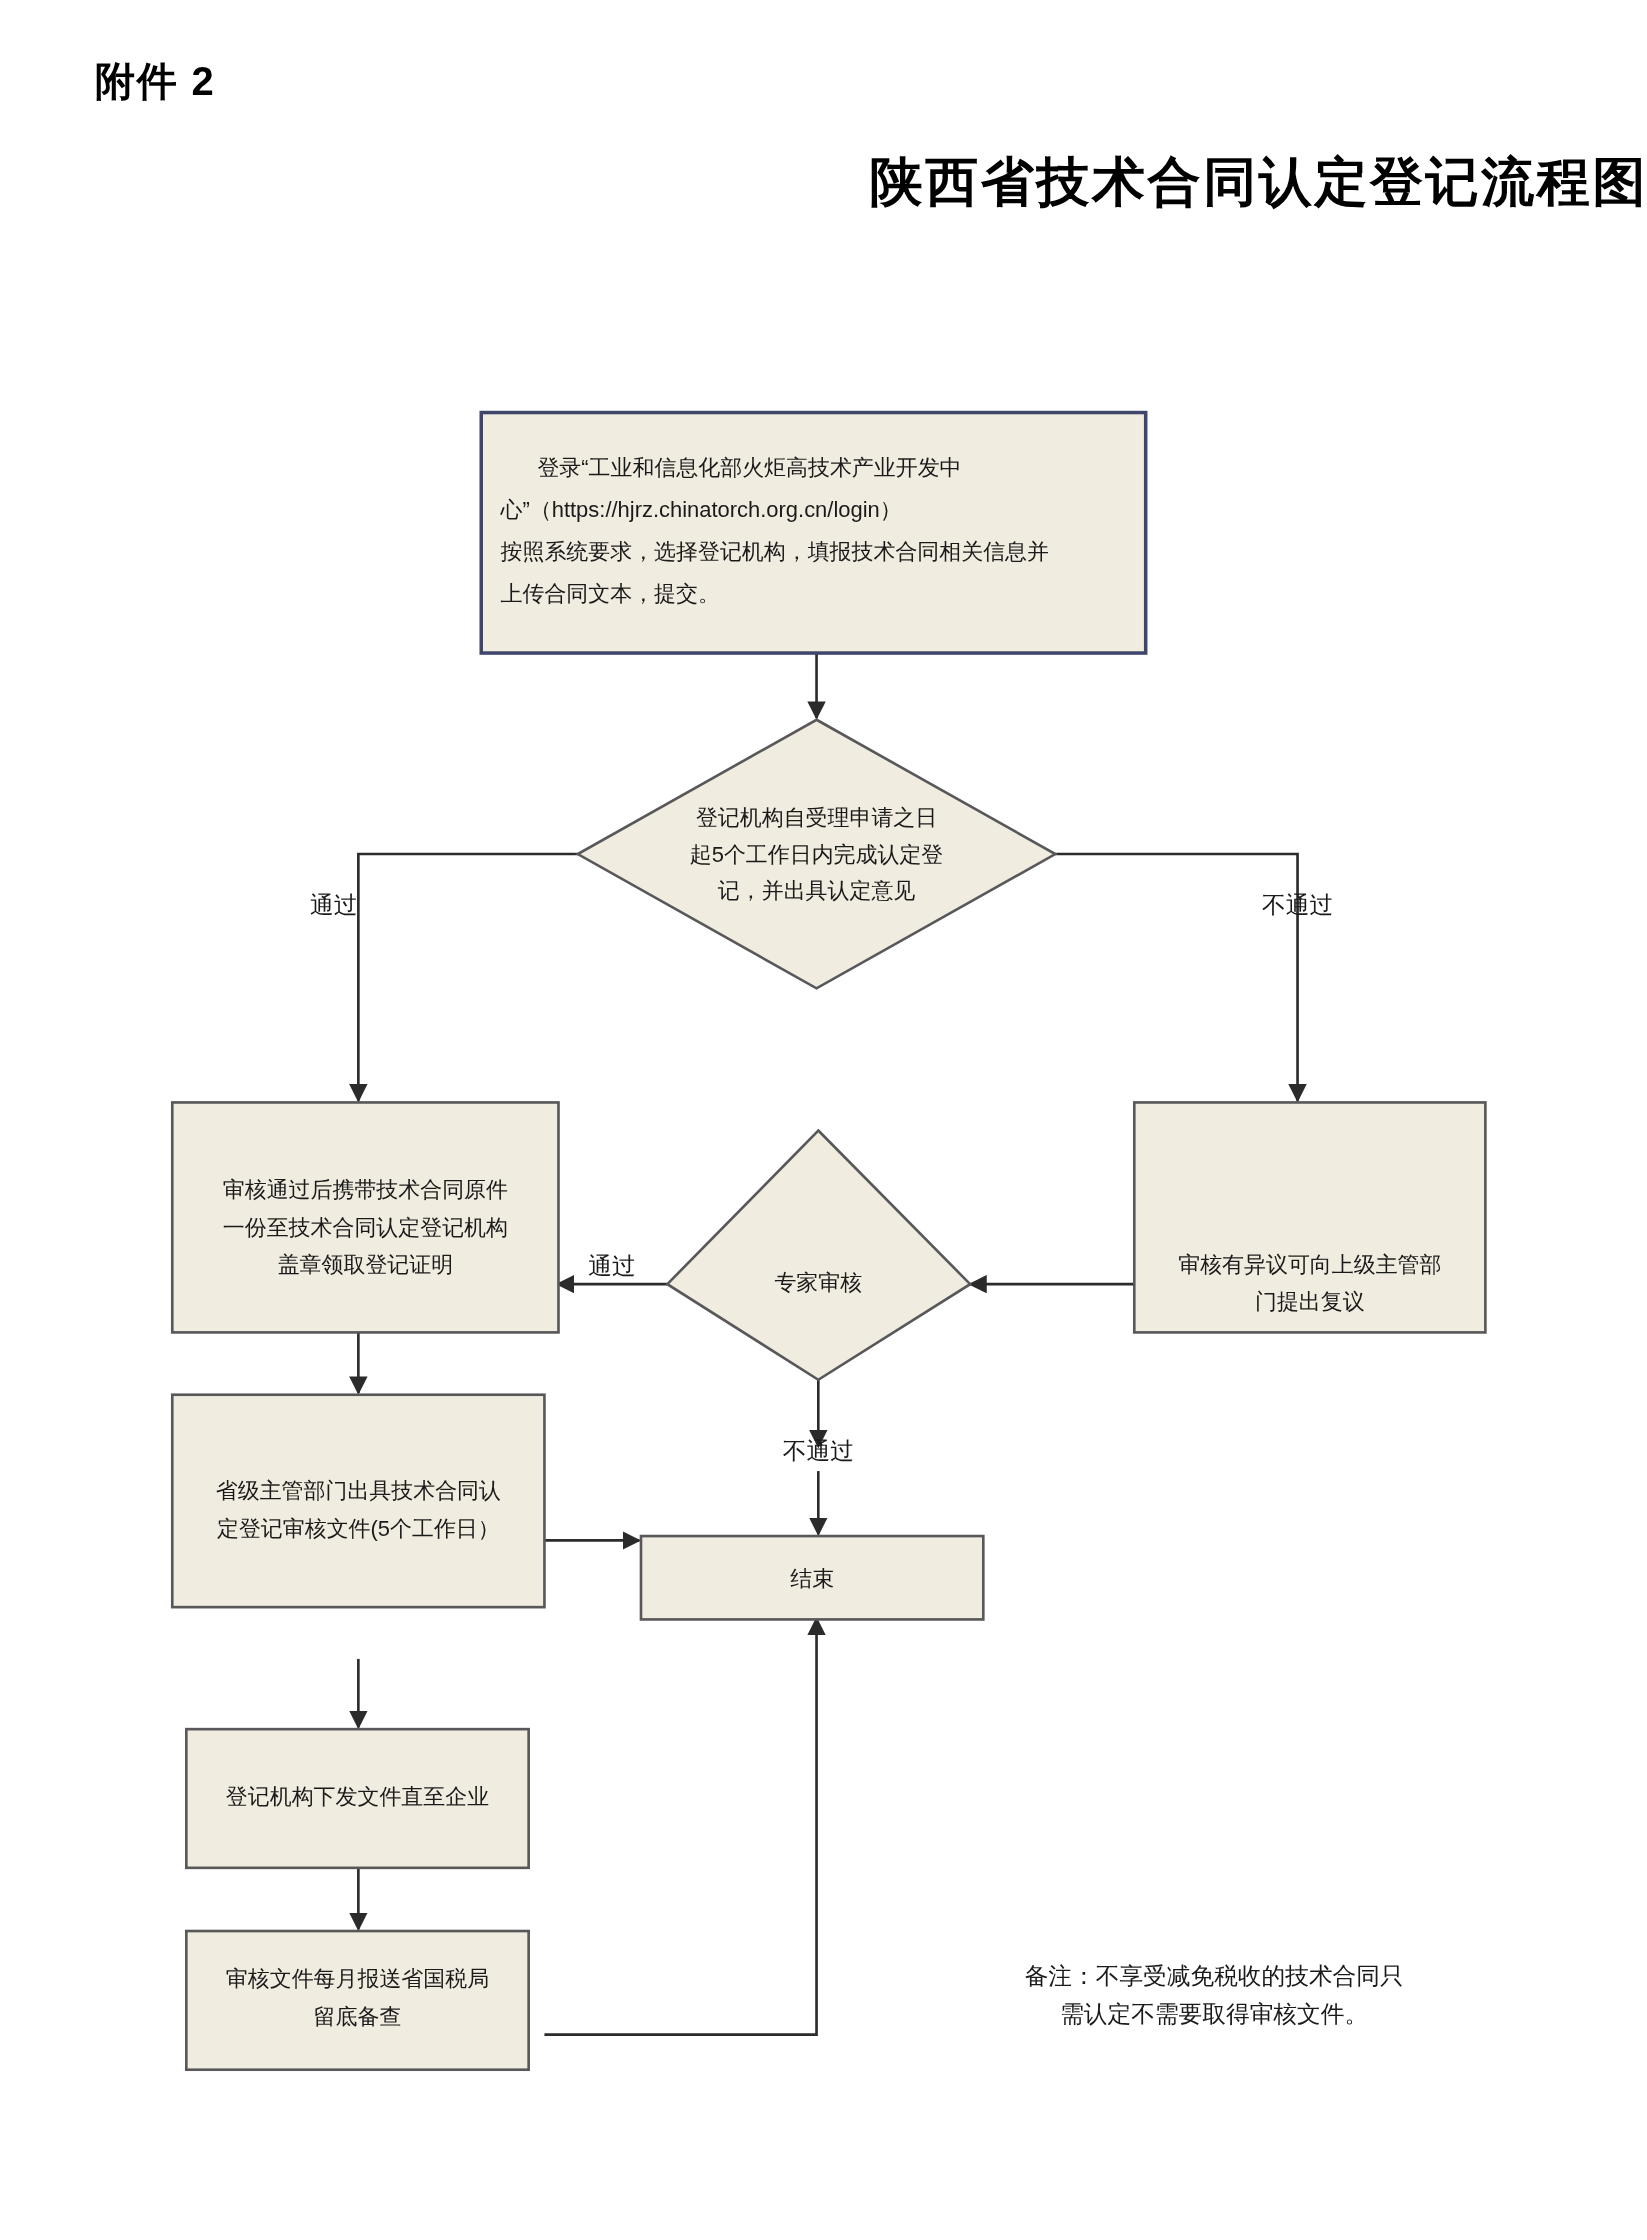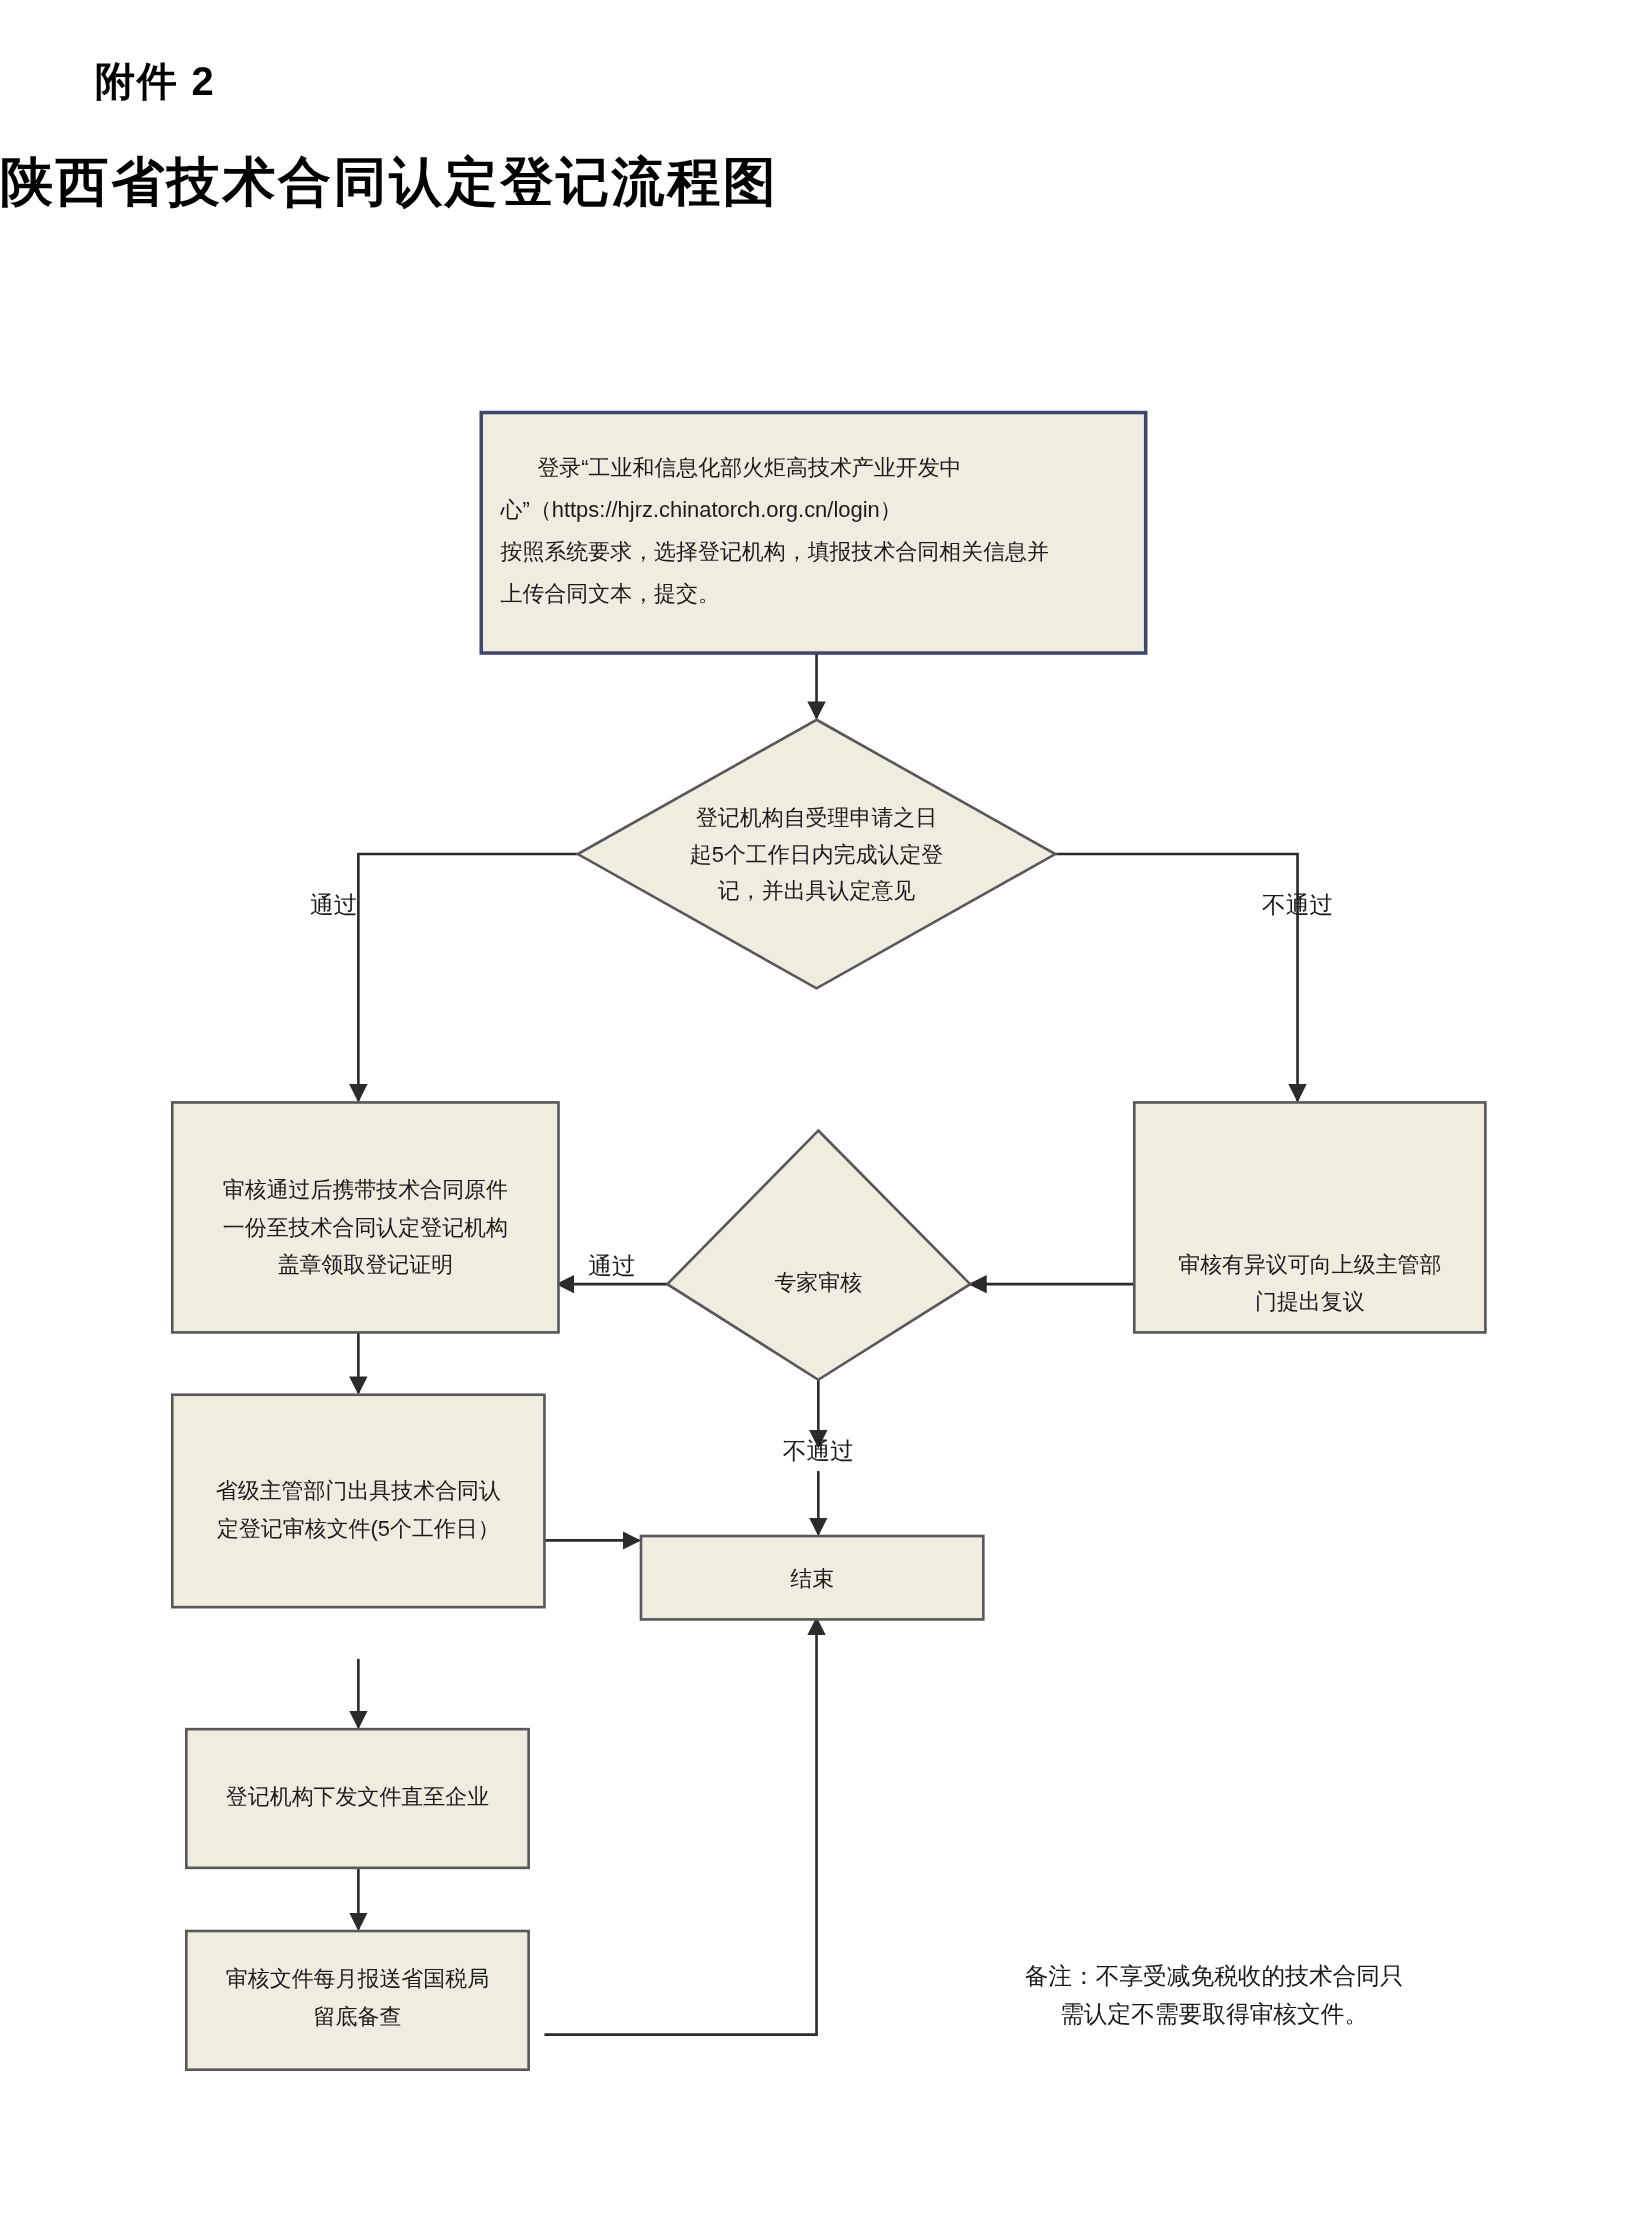--- a/index.html
+++ b/index.html
@@ -32,21 +32,21 @@
     font-size: 40px;
     letter-spacing: 1.8px;
     color: #000000;
     white-space: nowrap;
   }
   .doc-title {
     position: absolute;
     left: 0;
     top: 147px;
     width: 1648px;
-    text-align: left;
+    text-align: right;
     font-family: "Liberation Serif", "DejaVu Serif", serif;
     font-weight: bold;
     font-size: 53px;
     letter-spacing: 2.6px;
     color: #000000;
   }
   svg#flow {
     position: absolute;
     left: 0;
     top: 0;

